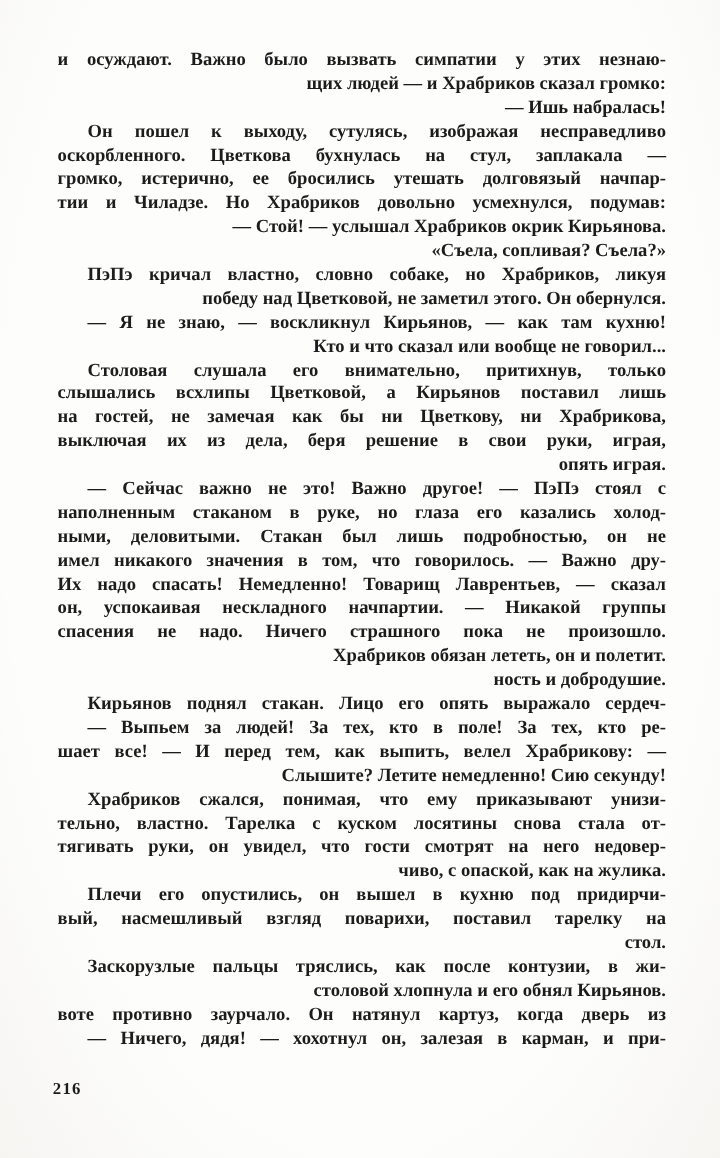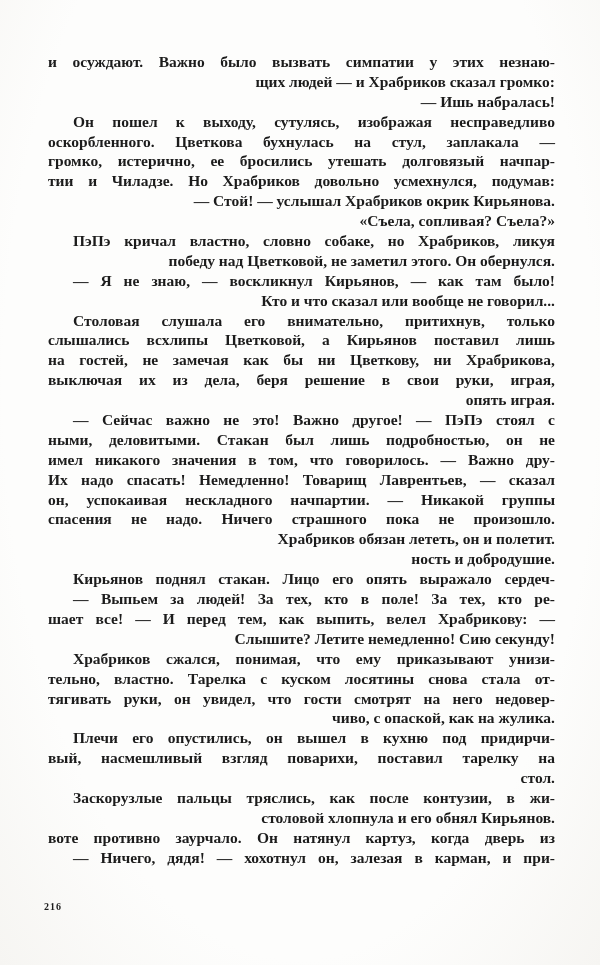--- a/index.html
+++ b/index.html
@@ -17,21 +17,20 @@
     width: 600px;
     height: 965px;
     background: radial-gradient(ellipse at 50% 40%, #fdfdfc 70%, #f6f5f2 100%);
     overflow: hidden;
   }
   .text-block {
     position: absolute;
     top: 40px;
     left: 48px;
     width: 507px;
-    margin-top: 12px;
   }
   .line {
     display: block;
     font-size: 15.5px;
     line-height: 19.9px;
     height: 19.9px;
     font-weight: 700;
     color: #1c1c1c;
     text-align: right;
     white-space: normal;
@@ -41,21 +40,21 @@
     text-align: justify;
     text-align-last: justify;
   }
   .line.ind {
     text-indent: 25px;
   }
   .page-number {
     position: absolute;
     left: 44px;
     top: 901px;
-    font-size: 10px;
+    font-size: 14px;
     font-weight: 700;
     color: #1c1c1c;
     letter-spacing: 1px;
   }
 </style>
 </head>
 <body>
 
 <div class="page">
   <main class="text-block">
@@ -63,28 +62,29 @@
     <div class="line">щих людей — и Храбриков сказал громко:</div>
     <div class="line ind">— Ишь набралась!</div>
     <div class="line ind j">Он пошел к выходу, сутулясь, изображая несправедливо</div>
     <div class="line j">оскорбленного. Цветкова бухнулась на стул, заплакала —</div>
     <div class="line j">громко, истерично, ее бросились утешать долговязый начпар-</div>
     <div class="line j">тии и Чиладзе. Но Храбриков довольно усмехнулся, подумав:</div>
     <div class="line ind">— Стой! — услышал Храбриков окрик Кирьянова.</div>
     <div class="line">«Съела, сопливая? Съела?»</div>
     <div class="line ind j">ПэПэ кричал властно, словно собаке, но Храбриков, ликуя</div>
     <div class="line">победу над Цветковой, не заметил этого. Он обернулся.</div>
-    <div class="line ind j">— Я не знаю, — воскликнул Кирьянов, — как там было!</div>
+    <div class="line ind j">— Я не знаю, — воскликнул Кирьянов, — как там кухню!</div>
     <div class="line">Кто и что сказал или вообще не говорил...</div>
     <div class="line ind j">Столовая слушала его внимательно, притихнув, только</div>
     <div class="line j">слышались всхлипы Цветковой, а Кирьянов поставил лишь</div>
     <div class="line j">на гостей, не замечая как бы ни Цветкову, ни Храбрикова,</div>
     <div class="line j">выключая их из дела, беря решение в свои руки, играя,</div>
     <div class="line">опять играя.</div>
     <div class="line ind j">— Сейчас важно не это! Важно другое! — ПэПэ стоял с</div>
+    <div class="line j">наполненным стаканом в руке, но глаза его казались холод-</div>
     <div class="line j">ными, деловитыми. Стакан был лишь подробностью, он не</div>
     <div class="line j">имел никакого значения в том, что говорилось. — Важно дру-</div>
     <div class="line j">Их надо спасать! Немедленно! Товарищ Лаврентьев, — сказал</div>
     <div class="line j">он, успокаивая нескладного начпартии. — Никакой группы</div>
     <div class="line j">спасения не надо. Ничего страшного пока не произошло.</div>
     <div class="line">Храбриков обязан лететь, он и полетит.</div>
     <div class="line">ность и добродушие.</div>
     <div class="line ind j">Кирьянов поднял стакан. Лицо его опять выражало сердеч-</div>
     <div class="line ind j">— Выпьем за людей! За тех, кто в поле! За тех, кто ре-</div>
     <div class="line j">шает все! — И перед тем, как выпить, велел Храбрикову: —</div>

